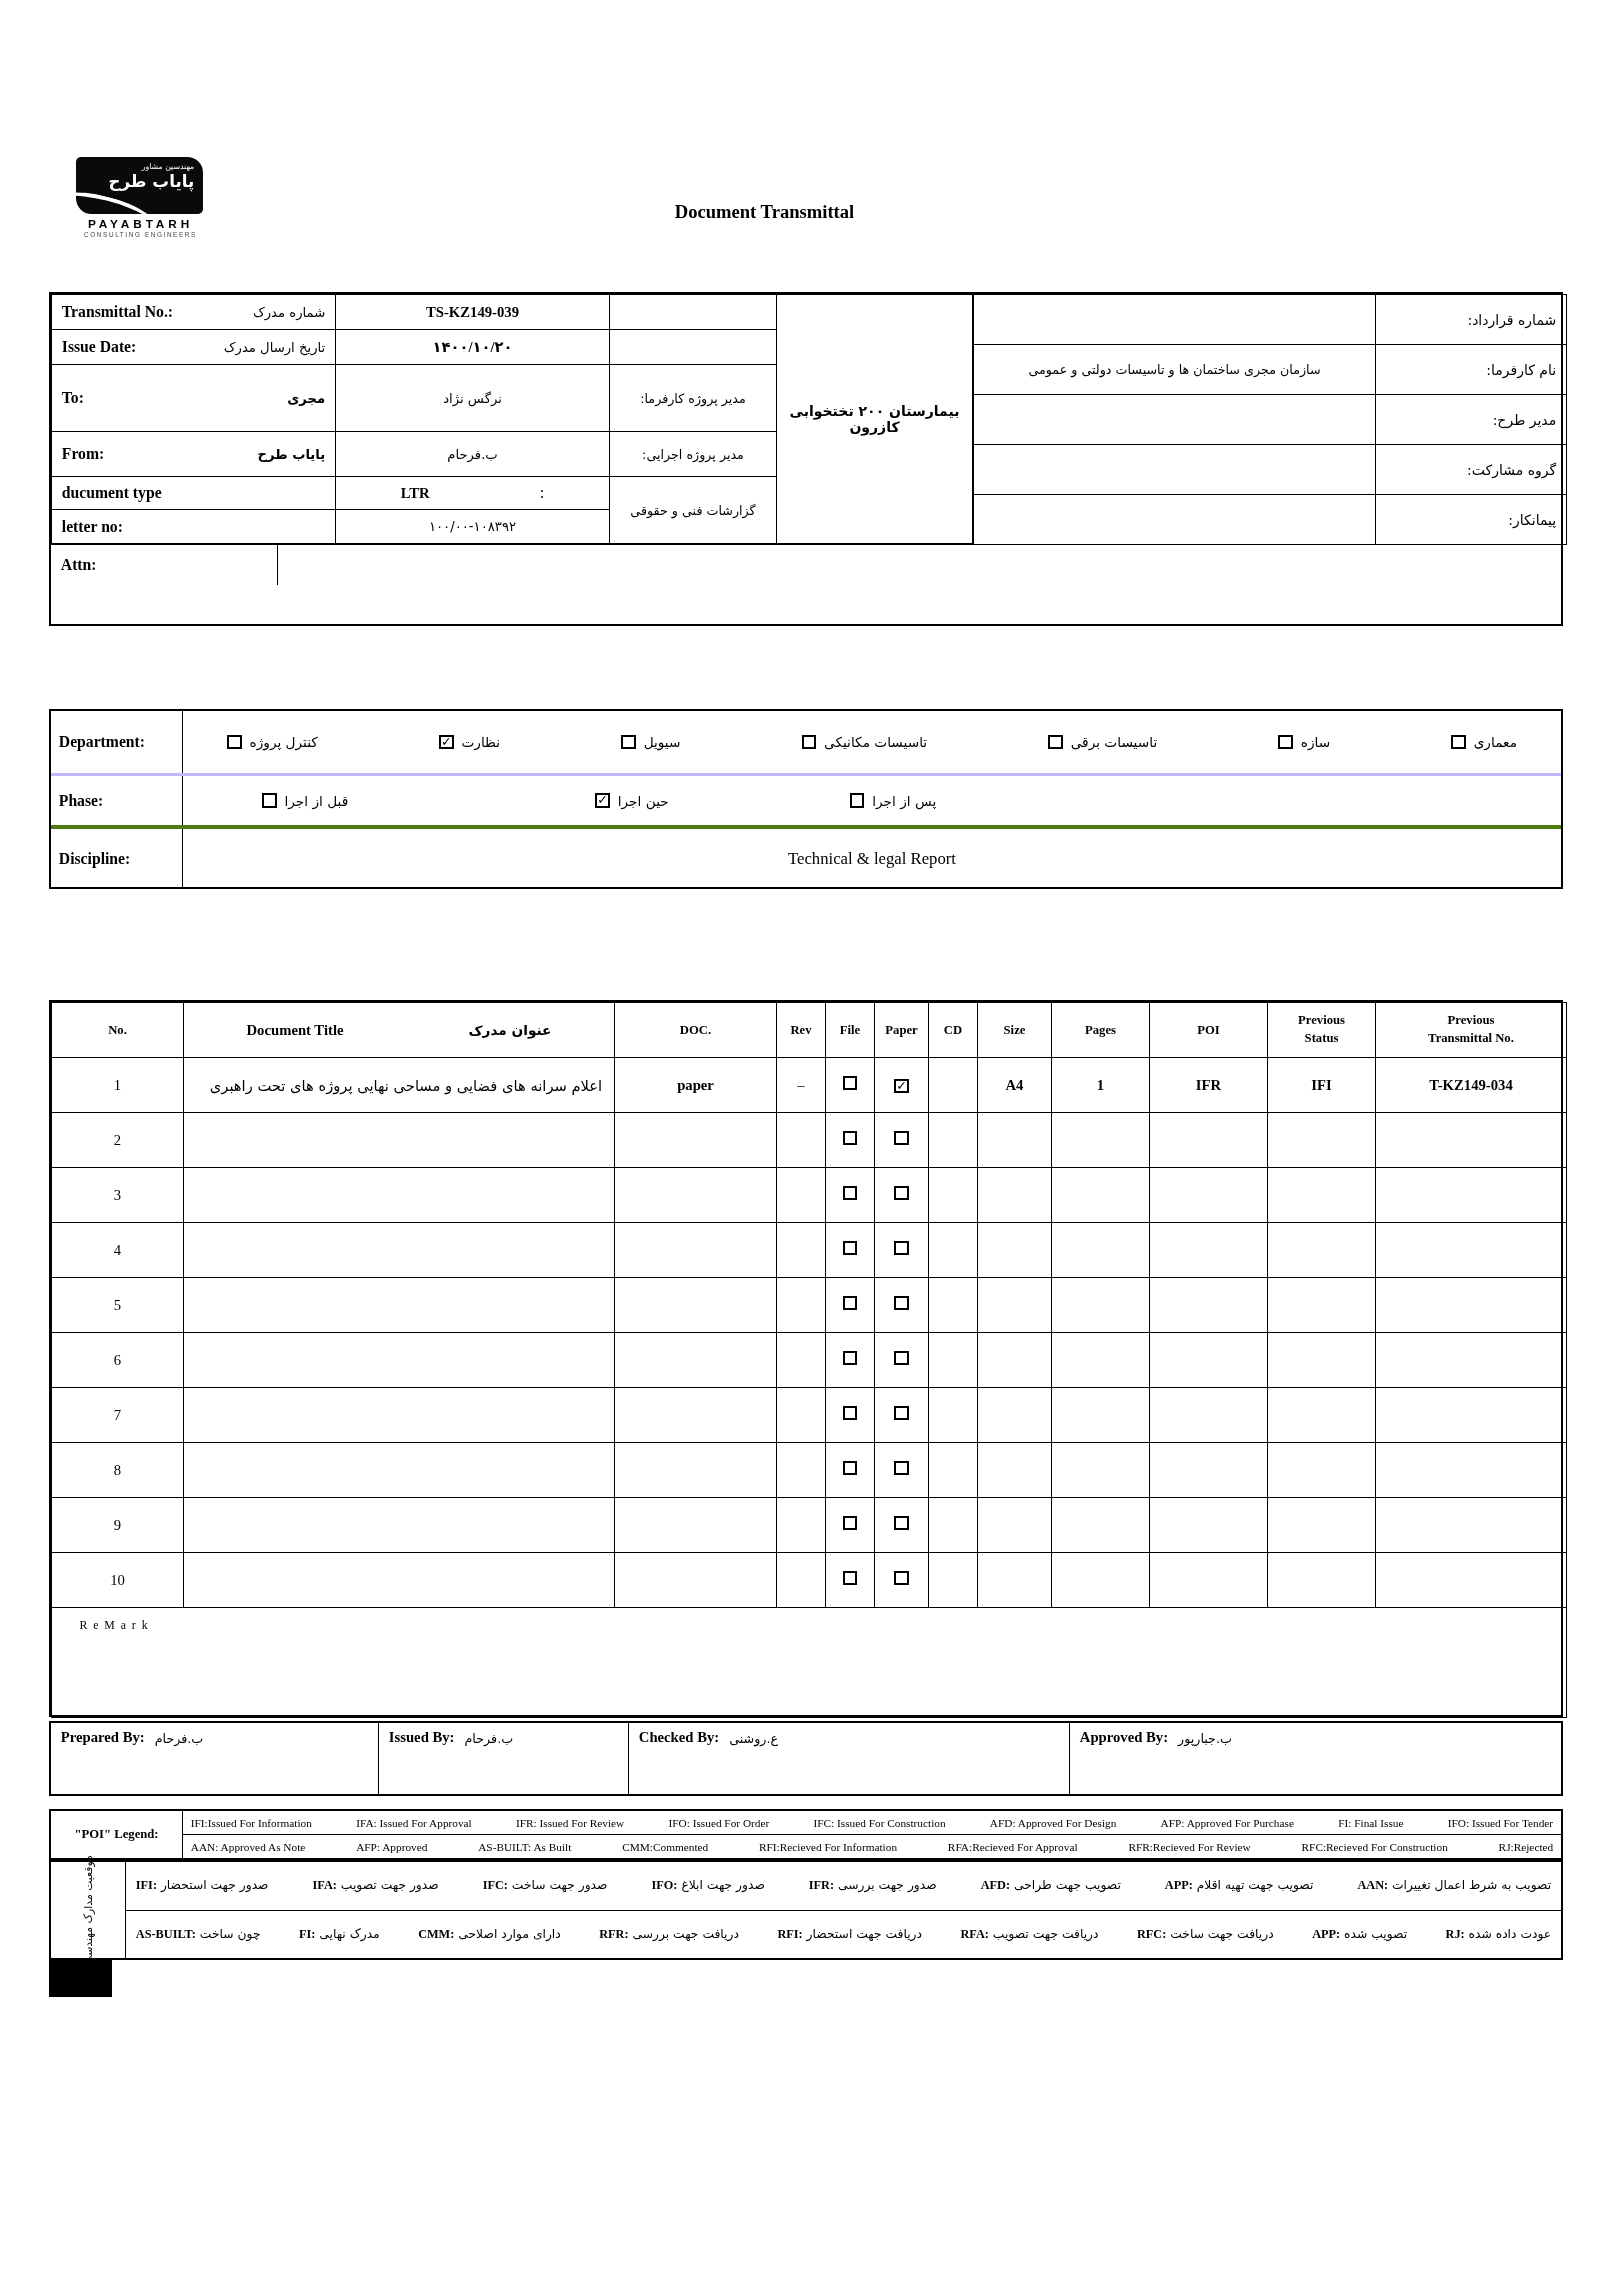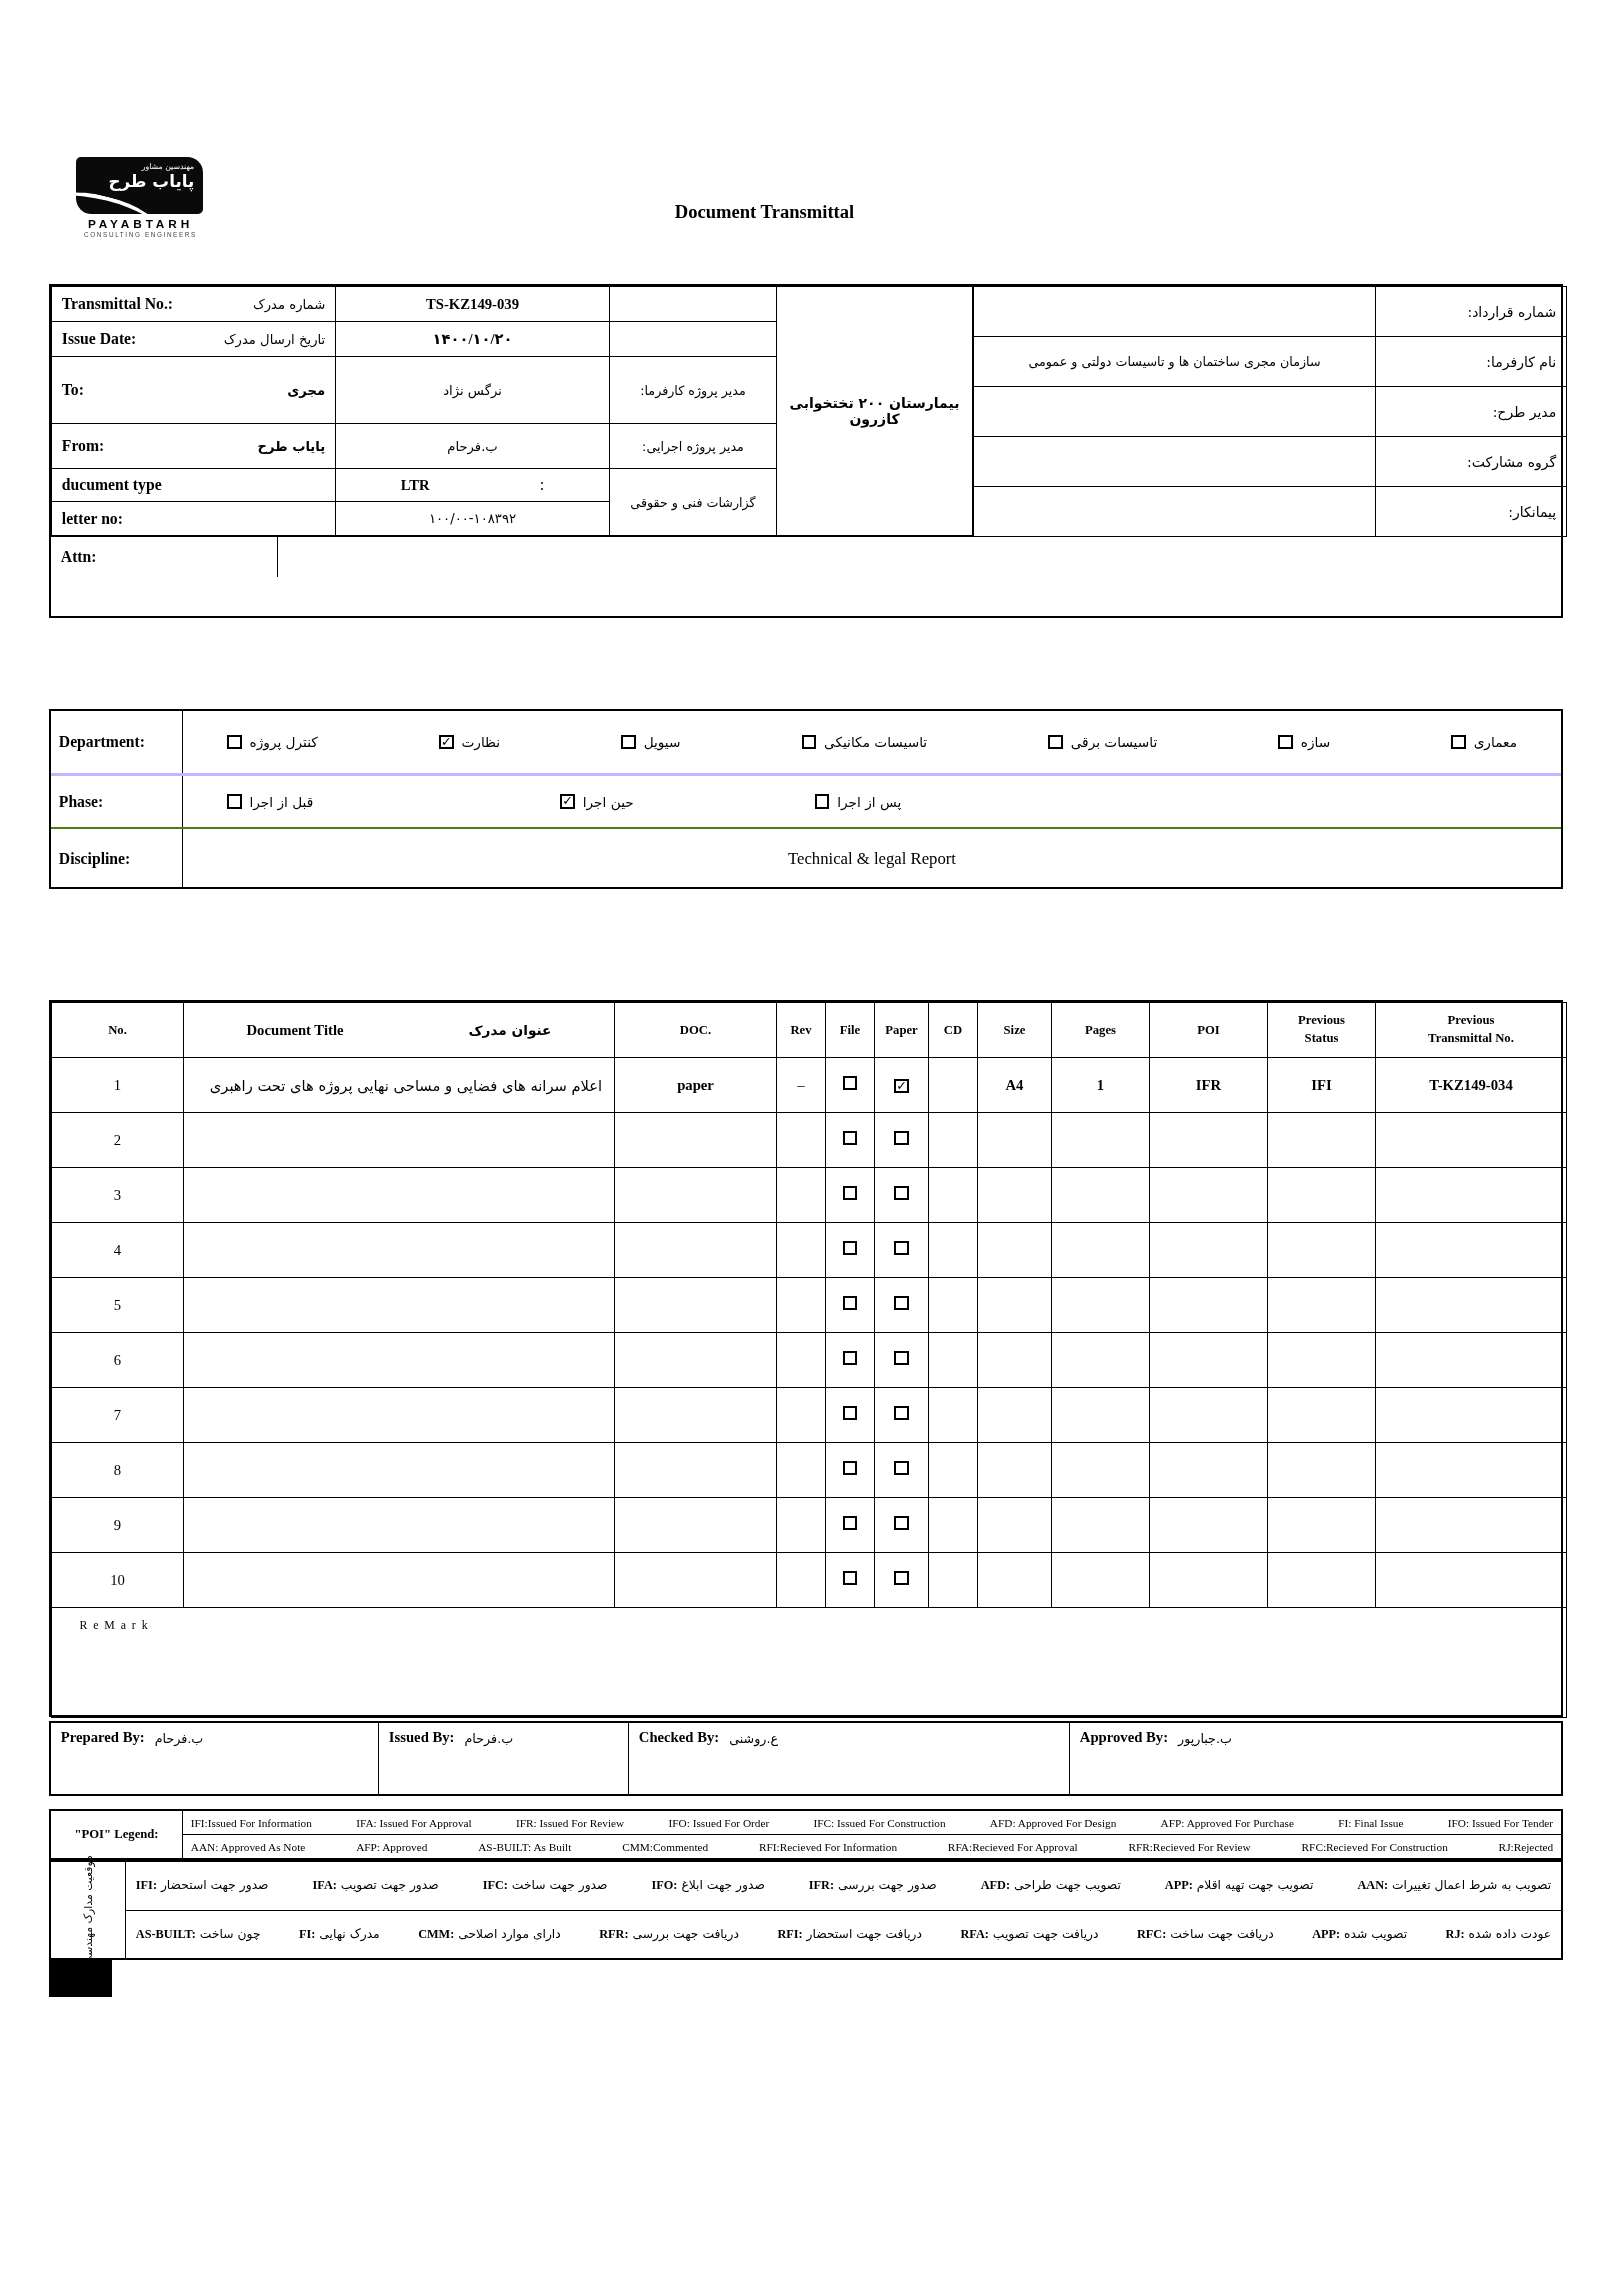--- a/index.html
+++ b/index.html
@@ -22,21 +22,21 @@
   .logo-swoosh { position:absolute; left:-33px; bottom:-27.4px; width:118px; height:45px;
                  border-top:4.9px solid #fff; border-radius:50%; transform:rotate(14deg); }
   .logo-en { margin-top:2.9px; font-size:11.8px; font-weight:bold; letter-spacing:3.9px; font-family:"Liberation Sans",sans-serif; }
   .logo-en-sub { font-size:6.4px; letter-spacing:1.6px; color:#444; font-family:"Liberation Sans",sans-serif; }
 
   .page-title { position:absolute; top:201px; left:0; width:1529px; text-align:center; font-size:18.6px; font-weight:bold; }
 
   .sec { position:absolute; left:49px; width:1514px; border:2px solid #000; background:#fff; }
 
   
-  .sec-info { top:284px; height:334px; }
+  .sec-info { top:292px; height:334px; }
   .info-top { display:flex; height:250px; }
   table.tbl { border-collapse:collapse; table-layout:fixed; }
   .tbl td { border:1px solid #000; vertical-align:middle; overflow:hidden; }
   .info-left { width:921px; height:250px; }
   .info-right { width:593px; height:250px; }
   .r36{height:35px} .r68{height:67px} .r46{height:45px} .r34{height:33px} .r35{height:34px}
   .flexcell { display:flex; justify-content:space-between; align-items:center; padding:0 9.8px; }
   .en-lbl { font-size:15.7px; font-weight:bold; }
   .fa-sub { font-family:"DejaVu Sans",sans-serif; font-size:13.2px; }
   .val { text-align:center; font-size:14.7px; }
@@ -48,21 +48,21 @@
   .wide-row { display:flex; border-top:1px solid #000; }
   .attn-row { height:41px; }
   .cc-row { height:39px; }
   .wide-lbl { width:227px; border-right:1px solid #000; display:flex; align-items:center; gap:3.9px; padding:0 9.8px; }
   .wide-val { flex:1; display:flex; align-items:center; justify-content:center; font-size:14.7px; }
 
   
   .sec-class { top:709px; height:180px; }
   .class-row { display:flex; }
   .dept-row { height:65px; border-bottom:3px solid #c4b5fd; }
-  .phase-row { height:53px; border-bottom:2px solid #4d7c0f; }
+  .phase-row { height:53px; border-bottom:4px solid #4d7c0f;gap:35px; }
   .disc-row { height:59px; }
   .class-label { width:132px; border-right:1px solid #000; display:flex; align-items:center; padding-left:7.8px;
                  font-weight:bold; font-size:15.7px; flex:none; }
   .class-items { flex:1; display:flex; align-items:center; }
   .dept-items { direction:rtl; justify-content:space-between; padding:0 44px; }
   .phase-items { direction:ltr; padding-left:44px; }
   .phase-items .cb-item { direction:rtl; }
   .phase-items .cb-item:nth-of-type(2) { margin-left:247px; }
   .phase-items .cb-item:nth-of-type(3) { margin-left:181px; }
   .cb-item { display:flex; align-items:center; gap:7.8px; }

